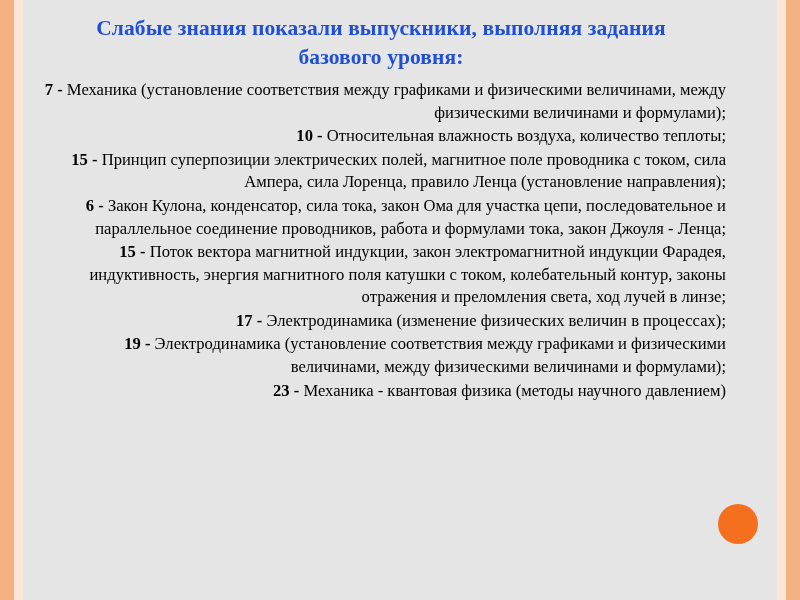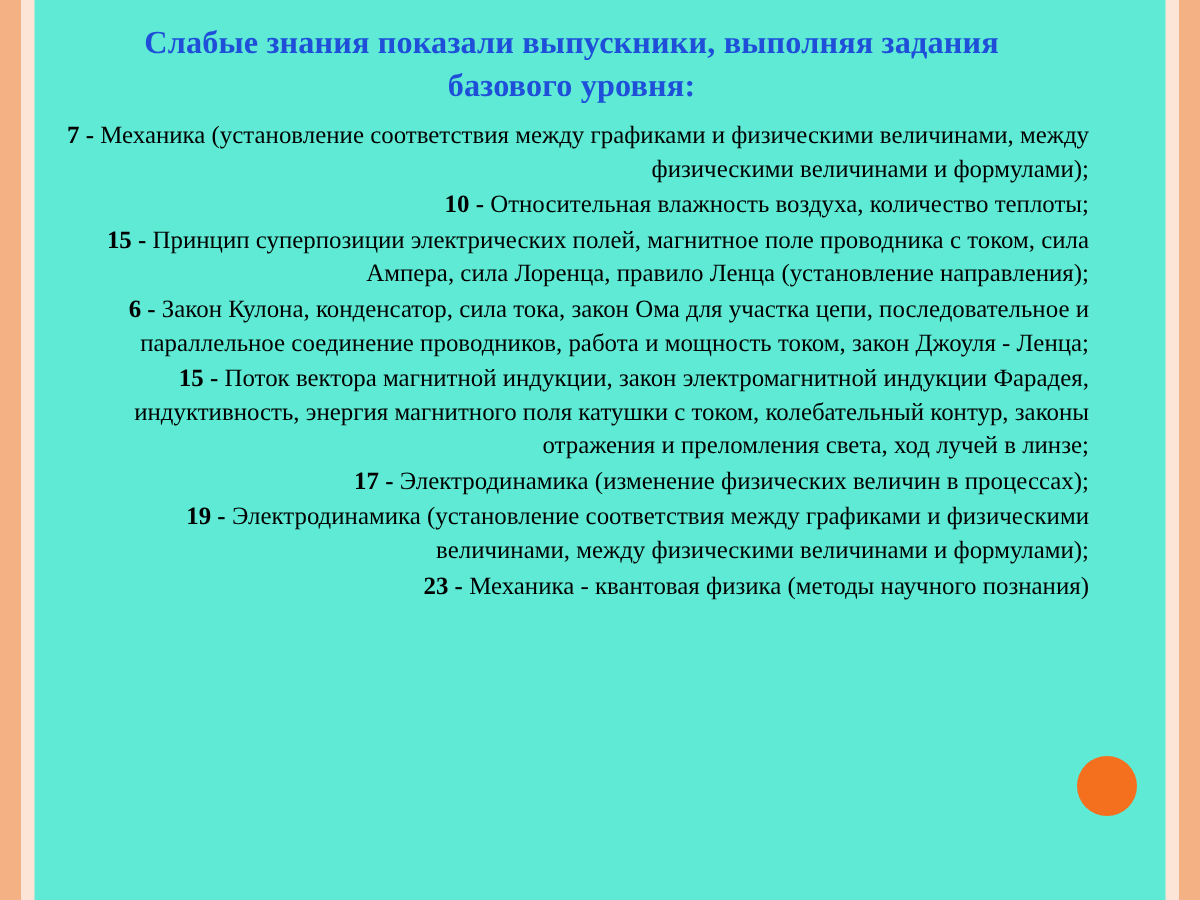--- a/index.html
+++ b/index.html
@@ -12,21 +12,21 @@
     background: #ffffff;
     font-family: "Liberation Serif", serif;
     overflow: hidden;
     position: relative;
   }
   .slide {
     position: absolute;
     left: 0; top: 0;
     width: 800px;
     height: 600px;
-    background: #5eead4;
+    background: #e5e5e5;
   }
   
   .bar-left-outer {
     position: absolute;
     left: 0; top: 0;
     width: 14px;
     height: 600px;
     background: #f4b183;
   }
   .bar-left-inner {
@@ -116,34 +116,34 @@
       <li class="item">
         <span class="num">10 -</span>
         <span>Относительная влажность воздуха, количество теплоты;</span>
       </li>
       <li class="item">
         <span class="num">15 -</span>
         <span>Принцип суперпозиции электрических полей, магнитное поле проводника с током, сила Ампера, сила Лоренца, правило Ленца (установление направления);</span>
       </li>
       <li class="item">
         <span class="num">6 -</span>
-        <span> Закон Кулона, конденсатор, сила тока, закон Ома для участка цепи, последовательное и параллельное соединение проводников, работа и мощность током, закон Джоуля - Ленца;</span>
+        <span> Закон Кулона, конденсатор, сила тока, закон Ома для участка цепи, последовательное и параллельное соединение проводников, работа и формулами тока, закон Джоуля - Ленца;</span>
       </li>
       <li class="item">
         <span class="num">15 -</span>
         <span>Поток вектора магнитной индукции, закон электромагнитной индукции Фарадея, индуктивность, энергия магнитного поля катушки с током, колебательный контур, законы отражения и преломления света, ход лучей в линзе;</span>
       </li>
       <li class="item">
         <span class="num">17 -</span>
         <span>Электродинамика (изменение физических величин в процессах);</span>
       </li>
       <li class="item">
         <span class="num">19 -</span>
         <span> Электродинамика (установление соответствия между графиками и физическими величинами, между физическими величинами и формулами);</span>
       </li>
       <li class="item">
         <span class="num">23 -</span>
-        <span>Механика - квантовая физика (методы научного познания)</span>
+        <span>Механика - квантовая физика (методы научного давлением)</span>
       </li>
     </ul>
 
   </div>
 </div>
 
 </body></html>

